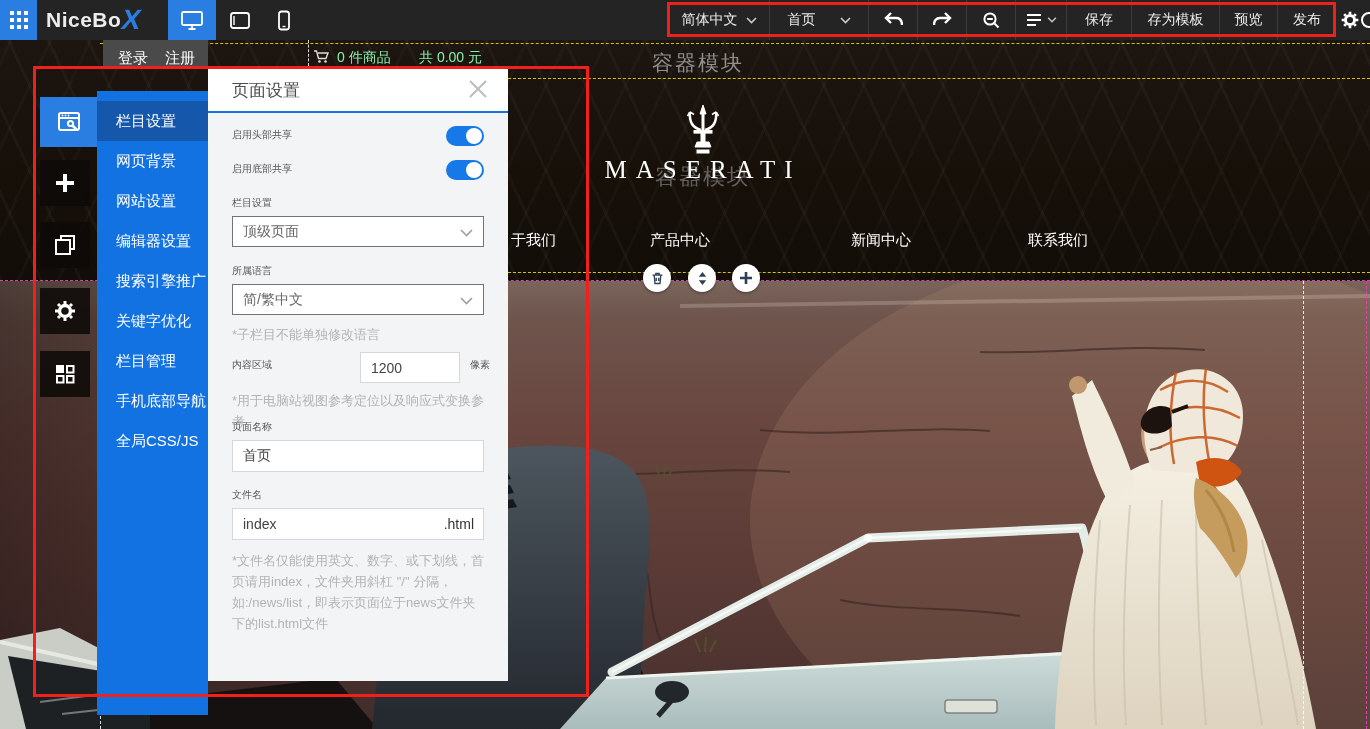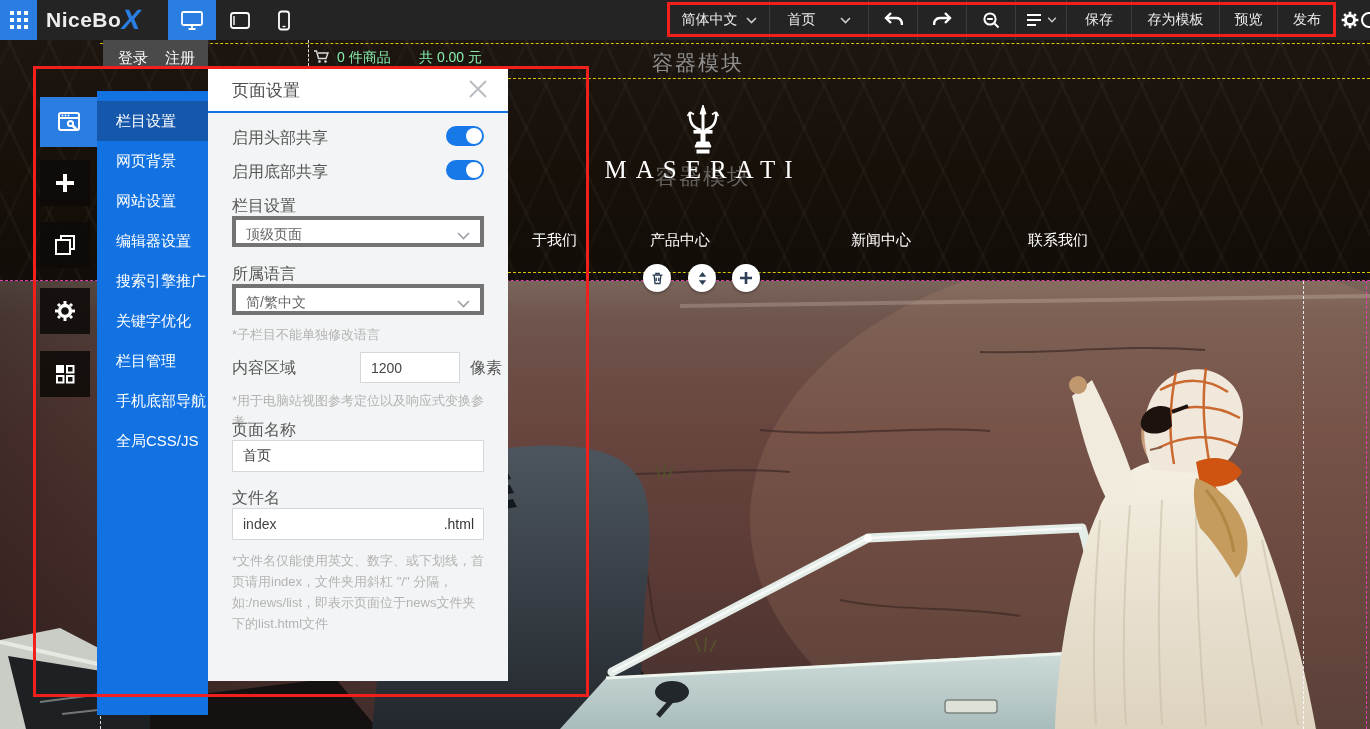--- a/index.html
+++ b/index.html
@@ -48,25 +48,25 @@
   
   .menu { position:absolute; left:97px; top:66px; width:111px; height:624px; background:#1372e2; z-index:21; padding-top:10px;margin-top:25px; }
   .menu-item { height:40px; line-height:40px; padding-left:19px; color:#fff; font-size:15px; cursor:pointer; white-space:nowrap; }
   .menu-item.active { background:#1457ab; }
 
   
   .panel { position:absolute; left:208px; top:66px; width:300px; height:615px; background:#f3f4f5; z-index:21; }
   .panel-header { position:absolute; left:0; top:0; width:300px; height:47px; background:#fff; border-bottom:2px solid #1473e2; }
   .panel-title { position:absolute; left:24px; top:13px; font-size:17px; color:#4d4d4d; }
   .panel-close { position:absolute; right:20px; top:13px; cursor:pointer; }
-  .f-label { position:absolute; left:24px; font-size:16px; color:#565656; }
+  .f-label { position:absolute; left:24px; font-size:10px; color:#565656; }
   .f-note { position:absolute; left:24px; width:256px; font-size:13px; color:#b3b3b3; line-height:21px; }
   .switch { position:absolute; right:24px; width:38px; height:20px; border-radius:10px; background:#1778e8; cursor:pointer; }
   .switch .knob { position:absolute; right:2px; top:2px; width:16px; height:16px; border-radius:50%; background:#fff; }
-  .sel { position:absolute; left:24px; width:252px; height:31px; background:#fff; border:4px solid #737373; color:#666; font-size:14px; line-height:29px; padding-left:10px; cursor:pointer; }
+  .sel { position:absolute; left:24px; width:252px; height:31px; background:#fff; border:1px solid #737373; color:#666; font-size:14px; line-height:29px; padding-left:10px; cursor:pointer; }
   .sel svg { position:absolute; right:10px; top:12px; }
   .txt { position:absolute; background:#fff; border:1px solid #d5d8da; font-size:14px; color:#444; padding:0 10px; font-family:"Liberation Sans","DejaVu Sans",sans-serif; }
   .suffix { position:absolute; right:34px; font-size:14px; color:#333; }
 
   
   .wall { position:absolute; left:0; top:40px; width:1370px; height:241px; z-index:1;
     background:
       repeating-linear-gradient(65deg, rgba(255,245,230,0.03) 0 3px, transparent 3px 36px),
       repeating-linear-gradient(-65deg, rgba(255,245,230,0.025) 0 3px, transparent 3px 36px),
       linear-gradient(180deg,#1d1510 0%,#171009 55%,#120d08 100%); }
@@ -228,21 +228,21 @@
         <path d="M32 8 l2.5 4 M32 8 l-4 2.5" stroke-width="1.6" fill="none"></path>
         <rect x="10" y="26.5" width="18" height="2.6"></rect>
         <rect x="17" y="29" width="4" height="9"></rect>
         <path d="M13 38 L25 38 L27 43 L11 43 Z"></path>
         <rect x="13" y="46" width="12" height="3"></rect>
       </g>
     </svg>
     <div class="brand-text">MASERATI</div>
   </div>
 
-  <div class="site-nav-item" style="left:532px;">于我们</div>
+  <div class="site-nav-item" style="left:511px;">于我们</div>
   <div class="site-nav-item" style="left:650px;">产品中心</div>
   <div class="site-nav-item" style="left:851px;">新闻中心</div>
   <div class="site-nav-item" style="left:1028px;">联系我们</div>
 
   <div class="circle-btn" style="left:643px;">
     <svg width="15" height="15" viewBox="0 0 18 18">
       <path d="M3 5 h12 M7 5 V3 h4 v2 M5 5 l1 10 h6 l1,-10 M7.5 8 v4 M10.5 8 v4" stroke="#2e4057" stroke-width="1.6" fill="none"></path>
     </svg>
   </div>
   <div class="circle-btn" style="left:688px;">

